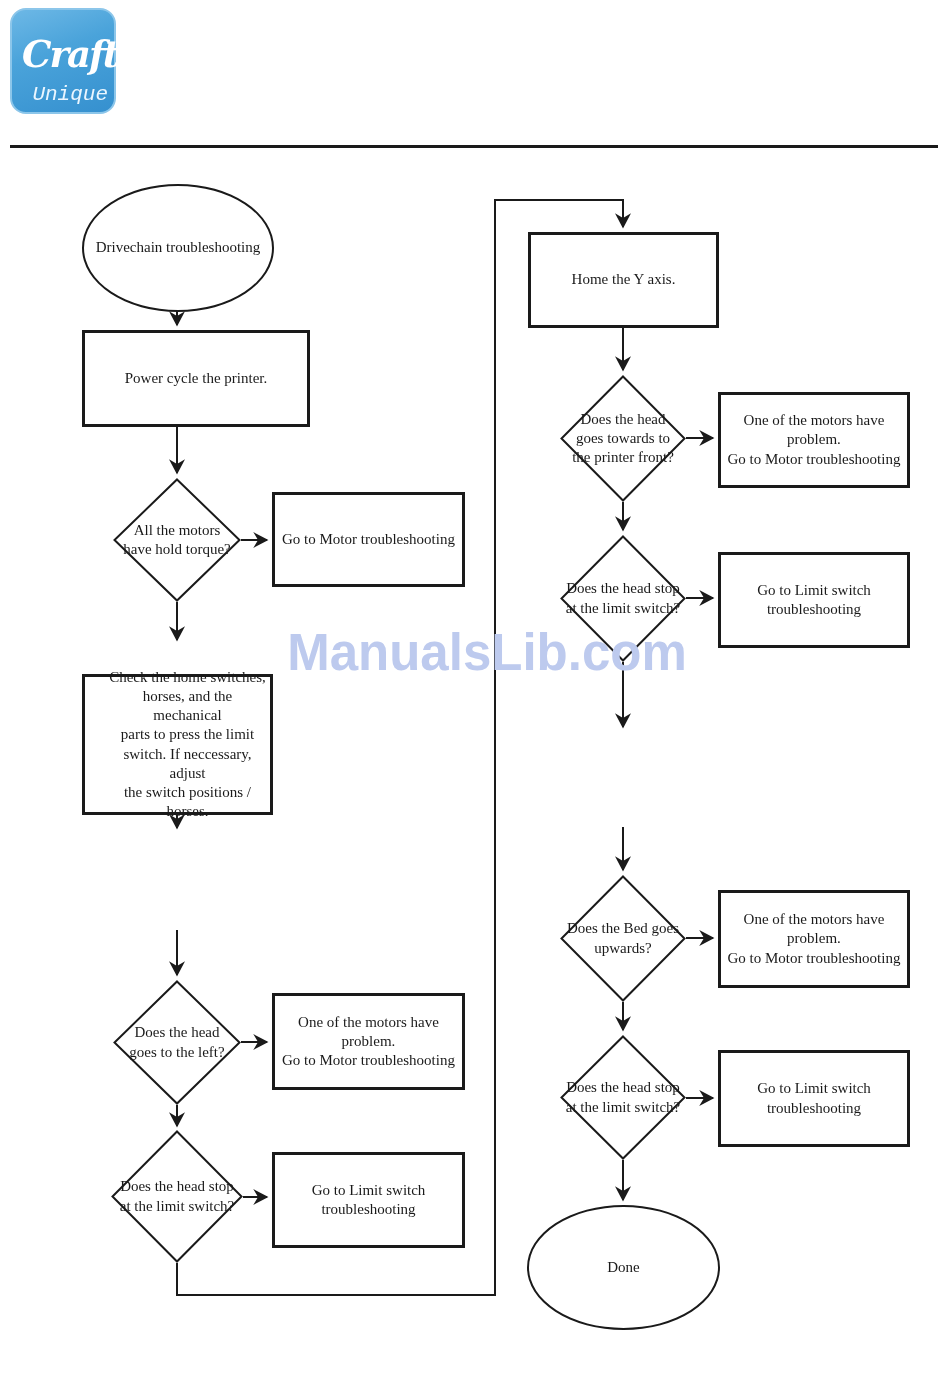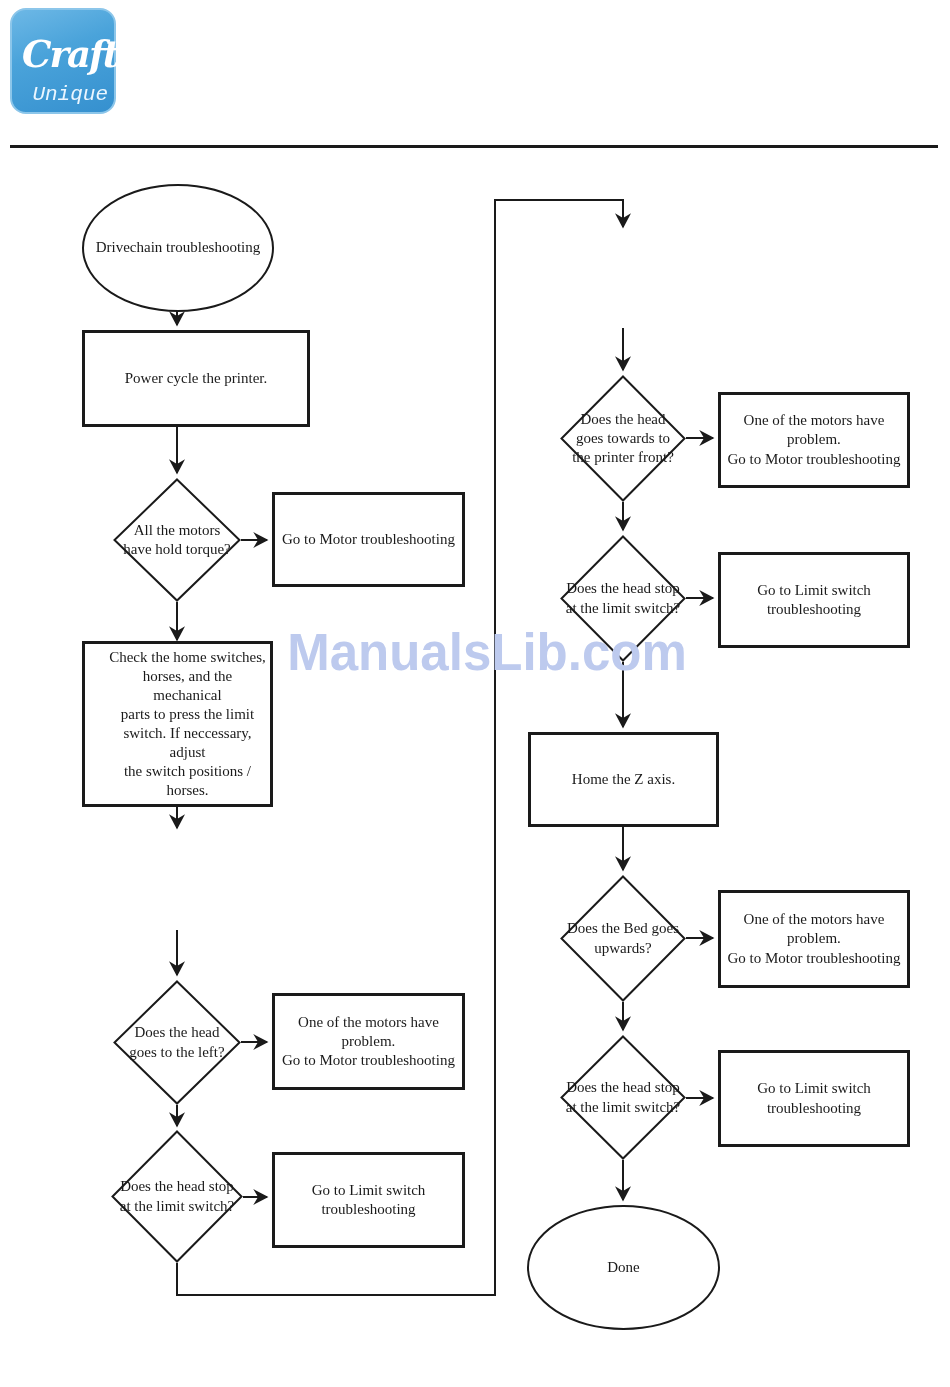--- a/index.html
+++ b/index.html
@@ -89,21 +89,21 @@
       <polygon points="64,1.5 126.5,62 64,122.5 1.5,62" fill="#ffffff" stroke="#1a1a1a" stroke-width="2"></polygon>
     </svg>
     <div class="label">All the motors
 have hold torque?</div>
   </div>
 
   <div class="node rect" style="left:272px;top:492px;width:193px;height:95px;">
     <div class="label">Go to Motor troubleshooting</div>
   </div>
 
-  <div class="node rect" style="left:82px;top:641px;width:191px;height:166px;padding-left:20px;">
+  <div class="node rect" style="left:82px;top:674px;width:191px;height:141px;padding-left:20px;">
     <div class="label">Check the home switches,
 horses, and the mechanical
 parts to press the limit
 switch. If neccessary, adjust
 the switch positions / horses.</div>
   </div>
 
 
   <div class="node diamond" style="left:113px;top:980px;width:128px;height:125px;">
     <svg viewBox="0 0 128 125" preserveAspectRatio="none">
@@ -125,20 +125,23 @@
     </svg>
     <div class="label">Does the head stop
 at the limit switch?</div>
   </div>
 
   <div class="node rect" style="left:272px;top:1152px;width:193px;height:96px;">
     <div class="label">Go to Limit switch
 troubleshooting</div>
   </div>
 
+  <div class="node rect" style="left:528px;top:232px;width:191px;height:96px;">
+    <div class="label">Home the Y axis.</div>
+  </div>
 
   <div class="node diamond" style="left:560px;top:375px;width:126px;height:127px;">
     <svg viewBox="0 0 126 127" preserveAspectRatio="none">
       <polygon points="63,1.5 124.5,63.5 63,125.5 1.5,63.5" fill="#ffffff" stroke="#1a1a1a" stroke-width="2"></polygon>
     </svg>
     <div class="label">Does the head
 goes towards to
 the printer front?</div>
   </div>
 
@@ -154,23 +157,20 @@
     </svg>
     <div class="label">Does the head stop
 at the limit switch?</div>
   </div>
 
   <div class="node rect" style="left:718px;top:552px;width:192px;height:96px;">
     <div class="label">Go to Limit switch
 troubleshooting</div>
   </div>
 
-  <div class="node rect" style="left:528px;top:732px;width:191px;height:95px;">
-    <div class="label">Home the Z axis.</div>
-  </div>
 
   <div class="node diamond" style="left:560px;top:875px;width:126px;height:127px;">
     <svg viewBox="0 0 126 127" preserveAspectRatio="none">
       <polygon points="63,1.5 124.5,63.5 63,125.5 1.5,63.5" fill="#ffffff" stroke="#1a1a1a" stroke-width="2"></polygon>
     </svg>
     <div class="label">Does the Bed goes
 upwards?</div>
   </div>
 
   <div class="node rect" style="left:718px;top:890px;width:192px;height:98px;">

